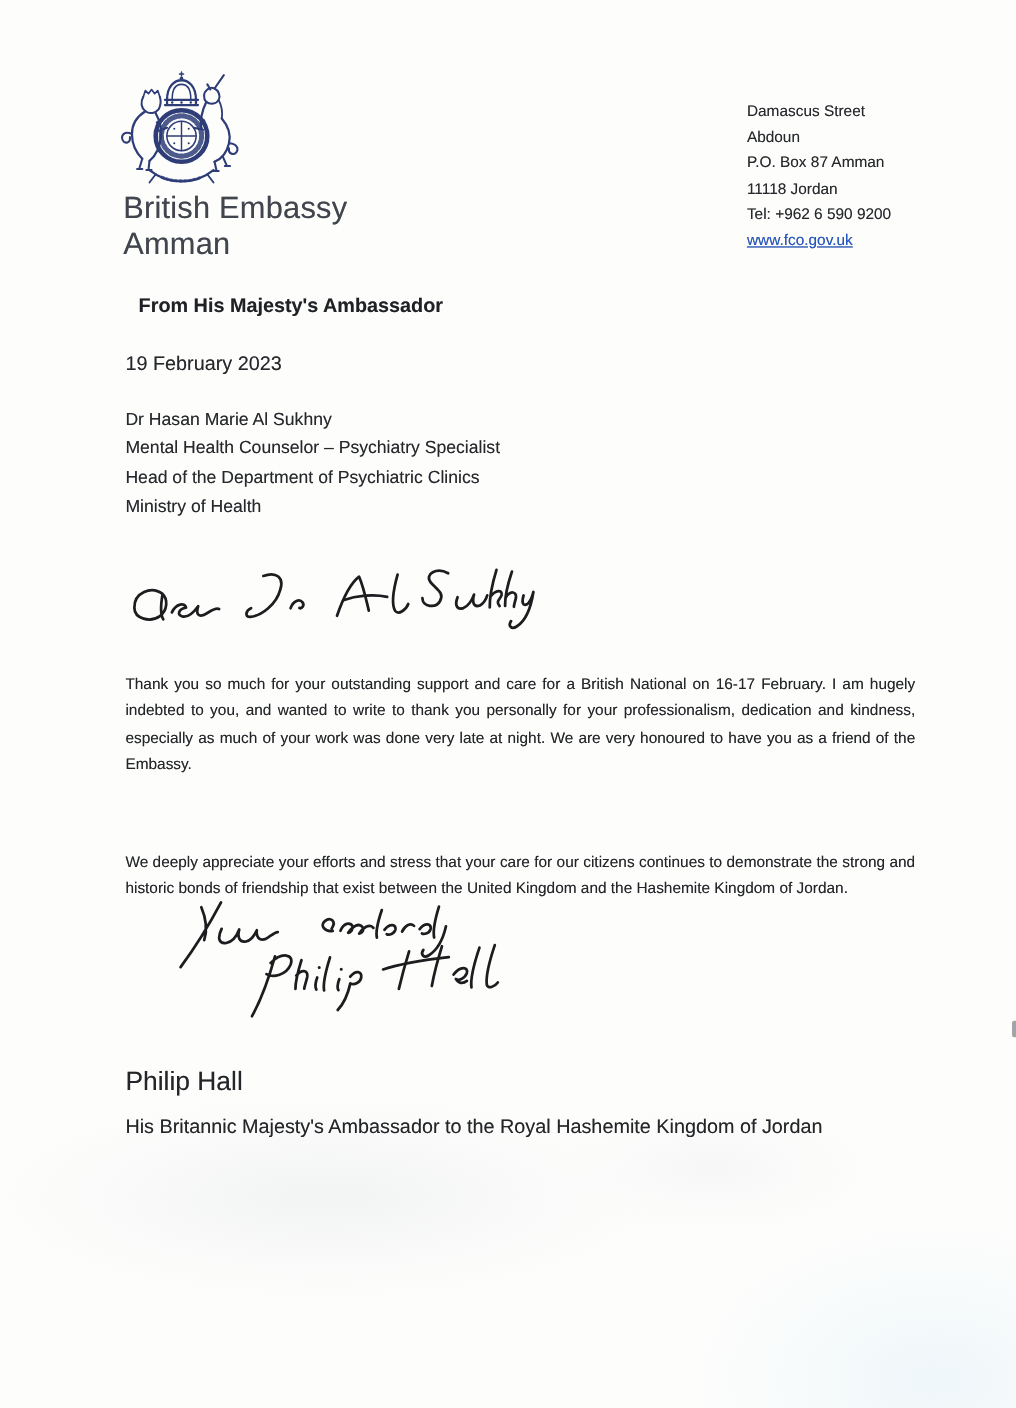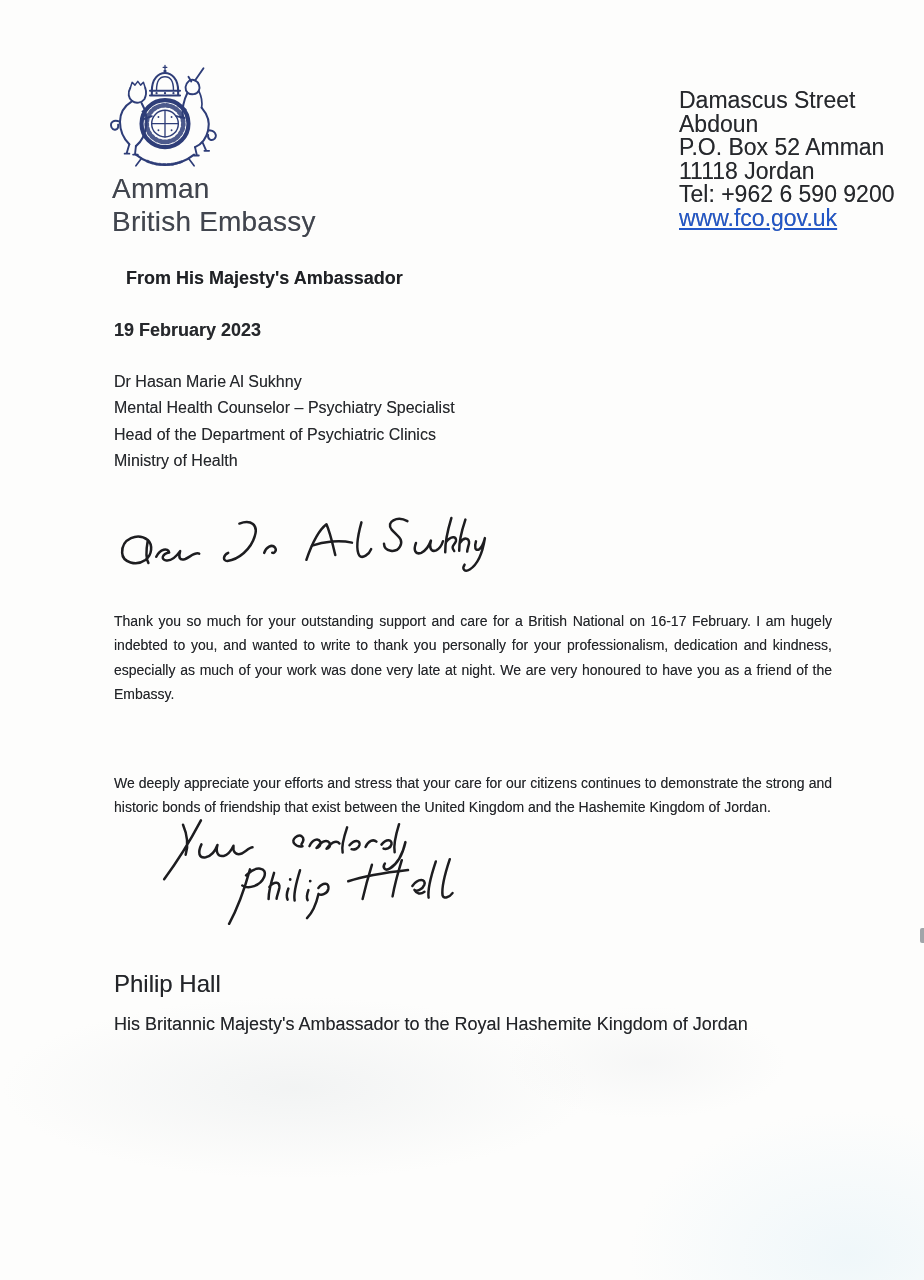--- a/index.html
+++ b/index.html
@@ -21,31 +21,31 @@
   .crest{ position:absolute; left:104px; top:60px; width:122px; height:116px; }
 
   .org-name{
     position:absolute; left:112px; top:172px;
     font-size:28px; line-height:33px; color:#41454e;
     letter-spacing:0.2px;
   }
 
   .address{
     position:absolute; left:679px; top:89px;
-    font-size:23px; line-height:23.6px; color:#26282c;
+    font-size:14px; line-height:23.6px; color:#26282c;
   }
   .address a{ color:#2156c8; text-decoration:underline; }
 
   .from-line{
     position:absolute; left:114px; top:268px;
     font-size:18px; font-weight:700; color:#1f2125;margin-left:12px;
   }
   .date-line{
     position:absolute; left:114px; top:320px;
-    font-size:18px; color:#26282c;font-weight:bold;
+    font-size:18px; color:#26282c;
   }
   .recipient{
     position:absolute; left:114px; top:369px;
     font-size:16px; line-height:26.4px; color:#26282c;
   }
 
   .handwriting{ position:absolute; }
   .handwriting svg{ display:block; }
   .hw-stroke{ fill:none; stroke:#1d1d20; stroke-width:2.5; stroke-linecap:round; stroke-linejoin:round; }
   .hw-dot{ fill:#1d1d20; stroke:none; }
@@ -123,28 +123,28 @@
       <path class="crest-line" stroke-width="2" d="M97,88 L99,97 M105,83 L109,92 M96,97 H101 M107,92 H112"></path>
       <path class="crest-line" stroke-width="2" d="M111,70 C118,70 121,75 118,79 C115,82 110,80 111,75"></path>
 
       <path class="crest-line" stroke-width="2.2" d="M34,96 C44,104 55,107 65,107 C75,107 86,104 96,96"></path>
       <path class="crest-line" stroke-width="1.8" d="M40,100 L34,108 M90,100 L96,108"></path>
       <path class="crest-line" stroke-width="3" stroke-dasharray="2 2.4" opacity="0.8" d="M46,103 C52,105.5 58,106.5 65,106.5 C72,106.5 78,105.5 84,103"></path>
     </svg>
   </div>
 
   <div class="org-name soft">
+    <div>British Embassy</div>
     <div>Amman</div>
-    <div>British Embassy</div>
   </div>
 
   <div class="address soft">
     <div>Damascus Street</div>
     <div>Abdoun</div>
-    <div>P.O. Box 52 Amman</div>
+    <div>P.O. Box 87 Amman</div>
     <div>11118 Jordan</div>
     <div>Tel: +962 6 590 9200</div>
     <div><a href="#">www.fco.gov.uk</a></div>
   </div>
 
   <div class="from-line soft">From His Majesty's Ambassador</div>
 
   <div class="date-line soft">19 February 2023</div>
 
   <div class="recipient soft">

